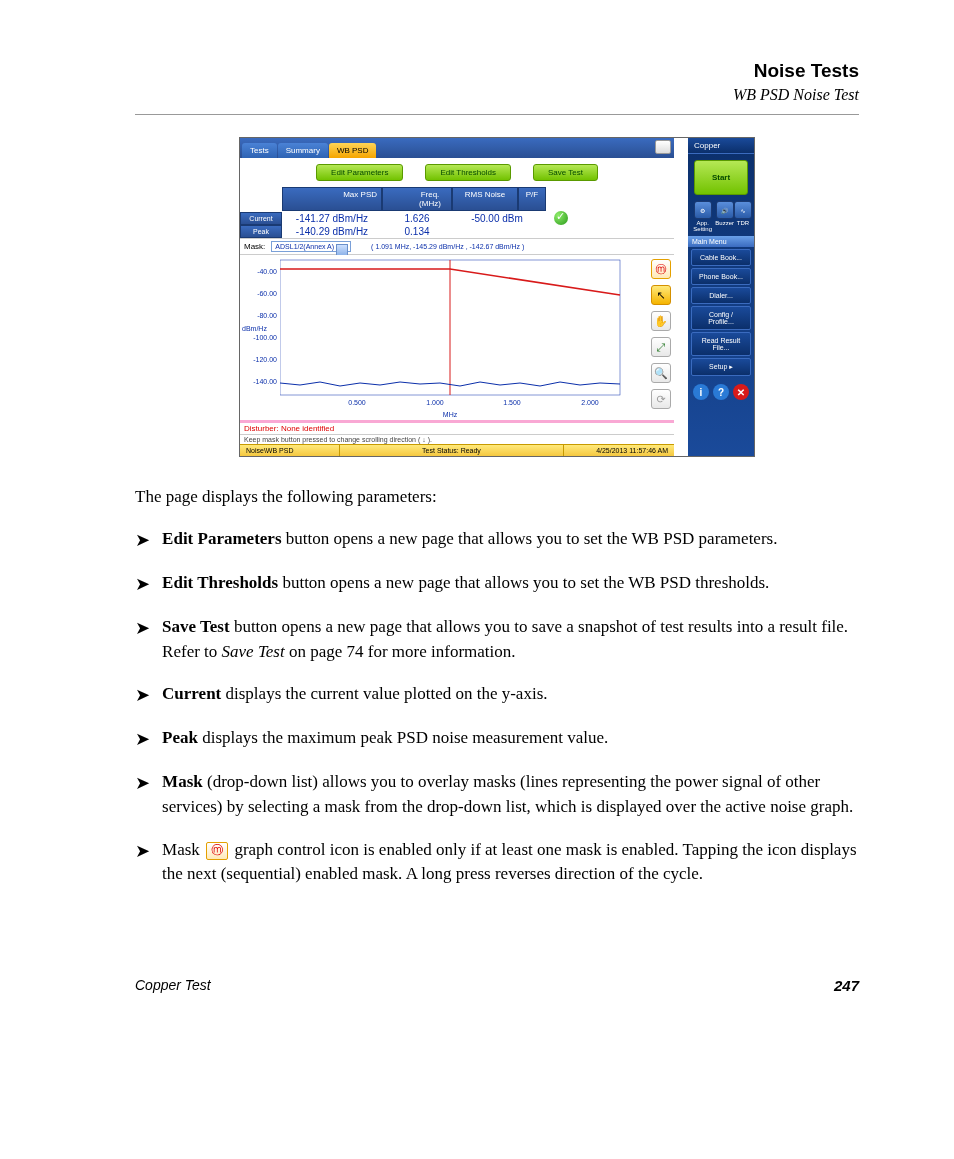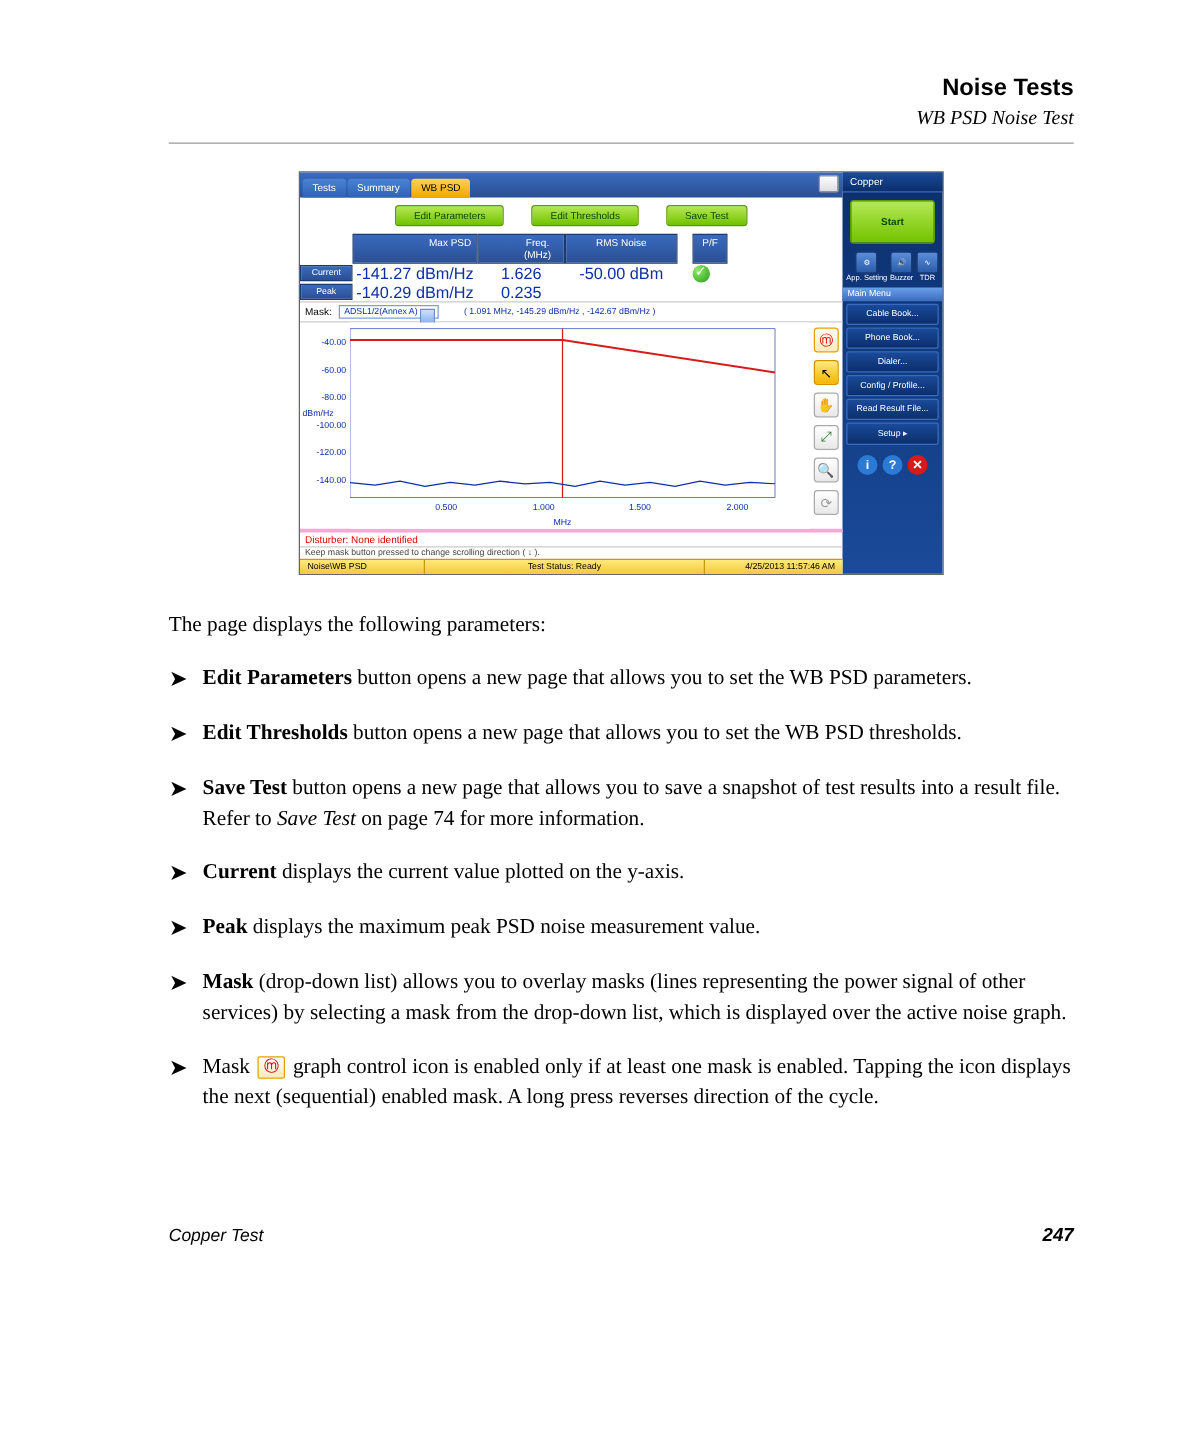--- a/index.html
+++ b/index.html
@@ -3,39 +3,39 @@
   <meta charset="utf-8">
   <style>
     * { box-sizing: border-box; margin: 0; padding: 0; }
     body { font-family: Georgia, 'Times New Roman', serif; background: #fff; width: 954px; margin: 0 auto; color: #000; }
     .page { padding: 60px 95px 30px 135px; }
     .page-header { text-align: right; margin-bottom: 8px; }
     .page-header-title { font-family: Arial, Helvetica, sans-serif; font-weight: bold; font-size: 19px; }
     .page-header-sub { font-style: italic; font-size: 16px; margin-top: 4px; font-family: Liberation Serif, serif; }
     .hr { border: none; border-top: 1px solid #999; margin: 10px 0 22px; }
     .screenshot { width: 516px; margin: 0 auto 28px; font-family: Arial, sans-serif; font-size: 9px; border: 1px solid #666; background: #fff; }
-    .ss-row { display: flex; }
+    .ss-row { display: flex; gap: 14px; }
     .ss-main { flex: 1; position: relative; }
     .ss-side { width: 80px; background: linear-gradient(#0b2f6b,#1a4a9a); color: #fff; font-size: 8px; }
     .ss-tabs { background: linear-gradient(#3a6bbf,#2a4f93); height: 20px; display: flex; align-items: flex-end; padding-left: 2px; gap: 1px; }
     .ss-tab { background: linear-gradient(#4a82d6,#2e63b3); color: #fff; font-size: 8px; padding: 3px 8px; border-radius: 3px 3px 0 0; }
     .ss-tab.active { background: linear-gradient(#ffd456,#f5a500); color: #000; }
     .ss-btnrow { display: flex; justify-content: center; gap: 22px; padding: 6px 0; }
     .ss-greenbtn { background: linear-gradient(#b5e855,#72c200); border: 1px solid #5a9a00; color: #064a00; font-size: 8px; padding: 3px 14px; border-radius: 3px; }
     .keyboard-icon { position:absolute; right:3px; top:2px; width:16px; height:14px; background: linear-gradient(#fff,#ddd); border:1px solid #999; border-radius:2px; }
     .ss-hdr { display: flex; }
     .ss-hdr-lbl { width: 42px; text-align: center; font-size: 8px; }
     .ss-hdr-cell { background: linear-gradient(#3a6bbf,#2a4f93); color: #fff; border: 1px solid #1a3a73; font-size: 8px; padding: 2px 4px; text-align: center; }
     .ss-hdr-c1 { width: 100px; text-align: right; }
     .ss-hdr-c2 { width: 70px; padding-left: 30px; }
-    .ss-hdr-c3 { width: 90px; }
-    .ss-hdr-c4 { width: 28px; margin-left: 12px; }
+    .ss-hdr-c3 { width: 66px; }
+    .ss-hdr-c4 { width: 28px; }
     .ss-datarow { display: flex; align-items: center; }
     .ss-rowlbl { width: 42px; background: linear-gradient(#3a6bbf,#2a4f93); color: #fff; font-size: 7px; padding: 2px; text-align: center; border: 1px solid #1a3a73; }
-    .ss-val { font-size: 13px; color: #0b2faa; text-align: center; }
+    .ss-val { font-size: 10px; color: #0b2faa; text-align: center; }
     .ss-val-c1 { width: 100px; }
     .ss-val-c2 { width: 70px; }
     .ss-val-c3 { width: 90px; }
     .pass-icon { width: 14px; height: 14px; background: radial-gradient(circle at 30% 30%,#8eec6a,#2a9a1a); border-radius: 50%; margin-left: 12px; position:relative; }
     .pass-icon:after { content:'✓'; color:#fff; position:absolute; left:2px; top:-1px; font-size:11px; }
     .ss-maskrow { display: flex; align-items: center; padding: 2px 4px; border-top:1px solid #ccc; border-bottom:1px solid #ccc;}
     .ss-mask-lbl { font-size: 8px; margin-right: 6px; }
     .ss-mask-dd { border: 1px solid #7aa0d8; background: #fff; font-size: 7px; padding: 1px 16px 1px 3px; color:#0b2faa; position:relative; }
     .ss-mask-dd:after { content:''; position:absolute; right:2px; top:2px; width:10px; height:10px; background:linear-gradient(#cde0ff,#8fb3e8); border:1px solid #6a8fc9;}
     .ss-cursor { color: #0b2faa; font-size: 7px; margin-left: 20px; }
@@ -107,21 +107,21 @@
         <div class="ss-datarow">
           <div class="ss-rowlbl">Current</div>
           <div class="ss-val ss-val-c1">-141.27 dBm/Hz</div>
           <div class="ss-val ss-val-c2">1.626</div>
           <div class="ss-val ss-val-c3">-50.00 dBm</div>
           <div class="pass-icon"></div>
         </div>
         <div class="ss-datarow">
           <div class="ss-rowlbl">Peak</div>
           <div class="ss-val ss-val-c1">-140.29 dBm/Hz</div>
-          <div class="ss-val ss-val-c2">0.235</div>
+          <div class="ss-val ss-val-c2">0.134</div>
         </div>
         <div class="ss-maskrow">
           <span class="ss-mask-lbl">Mask:</span>
           <span class="ss-mask-dd">ADSL1/2(Annex A)</span>
           <span class="ss-cursor">( 1.091 MHz, -145.29 dBm/Hz , -142.67 dBm/Hz  )</span>
         </div>
         <div class="ss-chartwrap">
           <div style="width:40px; position:relative; padding-top:6px;">
             <div style="position:absolute; right:3px; top:6px; text-align:right; color:#0b2faa; font-size:7px; line-height:22px;">
               <div>-40.00</div>

